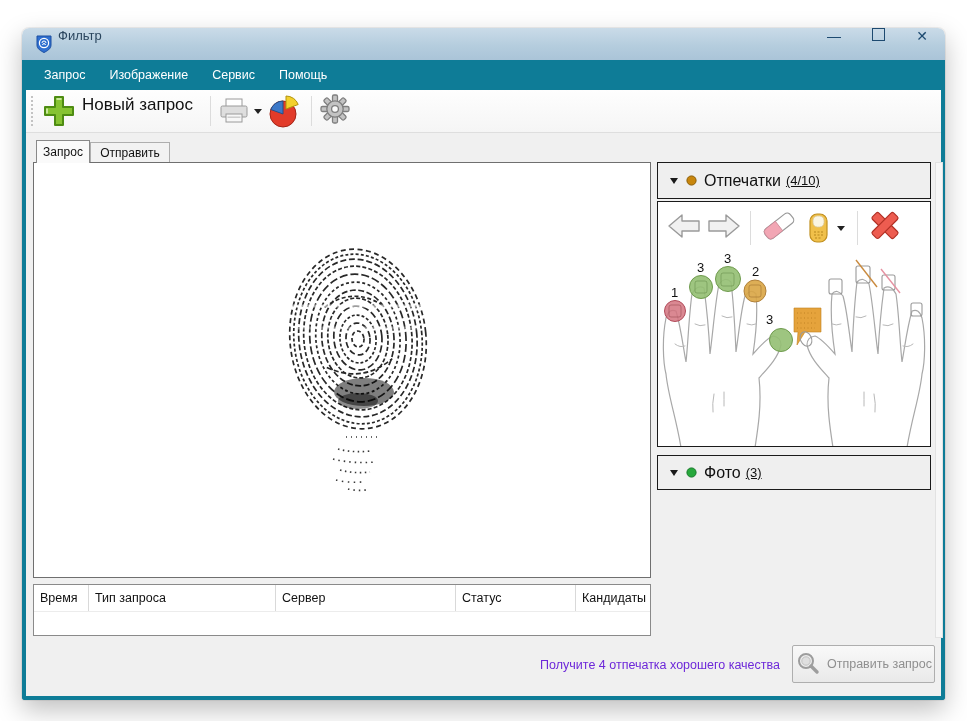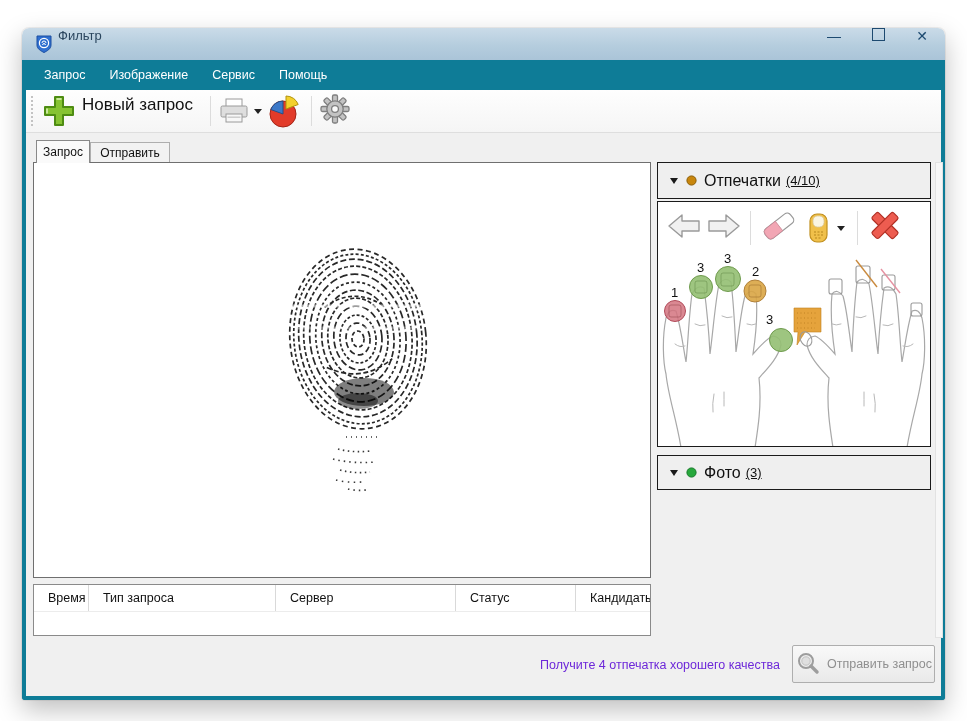--- a/index.html
+++ b/index.html
@@ -25,21 +25,21 @@
   .tb-label{font-size:17px;color:#111;margin:0 10px 12px 6px;}
   .tb-sep{width:1px;height:30px;background:#dcdcdc;margin:0 7px;}
   .caret{width:0;height:0;border-left:4px solid transparent;border-right:4px solid transparent;border-top:5px solid #222;margin:0 4px;}
   .graybg{left:4px;top:105px;width:915px;height:563px;background:#f0f0f0;}
   .tab{position:absolute;font-size:12px;color:#111;text-align:center;box-sizing:border-box;}
   .tab-active{left:14px;top:112px;width:54px;height:23px;background:#fafafa;border:1px solid #898989;border-bottom:none;line-height:23px;z-index:3;}
   .tab-idle{left:68px;top:114px;width:80px;height:21px;background:#f2f2f2;border:1px solid #aeaeae;border-bottom:none;line-height:21px;z-index:1;}
   .mainarea{left:11px;top:134px;width:618px;height:416px;background:#ffffff;border:1px solid #6f6f6f;box-sizing:border-box;z-index:2;}
   .histtable{left:11px;top:556px;width:618px;height:52px;background:#ffffff;border:1px solid #8a8a8a;box-sizing:border-box;}
   .th-row{display:flex;height:26px;border-bottom:1px solid #ececec;}
-  .th{font-size:12.5px;color:#111;line-height:26px;padding-left:14px;box-sizing:border-box;border-right:1px solid #d9d9d9;white-space:nowrap;overflow:hidden;}
+  .th{font-size:12.5px;color:#111;line-height:26px;padding-left:6px;box-sizing:border-box;border-right:1px solid #d9d9d9;white-space:nowrap;overflow:hidden;}
   .th:last-child{border-right:none;}
   .panelbox{position:absolute;background:#efefef;border:1px solid #1a1a1a;box-sizing:border-box;display:flex;align-items:center;}
   .sec-arrow{width:0;height:0;border-left:4.5px solid transparent;border-right:4.5px solid transparent;border-top:6px solid #1a1a1a;margin:0 8px 0 12px;}
   .sec-label{font-size:16px;color:#111;margin-left:7px;}
   .sec-count{font-size:13px;color:#111;margin-left:5px;text-decoration:underline;}
   .fpcontent{left:635px;top:173px;width:274px;height:246px;background:#ffffff;border:1px solid #1a1a1a;box-sizing:border-box;overflow:hidden;}
   .fp-toolbar{position:absolute;left:0;top:4px;width:272px;height:44px;display:flex;align-items:center;}
   .fp-sep{width:1px;height:34px;background:#dcdcdc;margin:0 8px;}
   .scrollstrip{left:913px;top:134px;width:8px;height:476px;background:#f7f7f7;border:1px solid #e2e2e2;box-sizing:border-box;}
   .hint{left:408px;top:628px;width:350px;height:18px;font-size:12.5px;color:#6d28d9;text-align:right;line-height:18px;}

